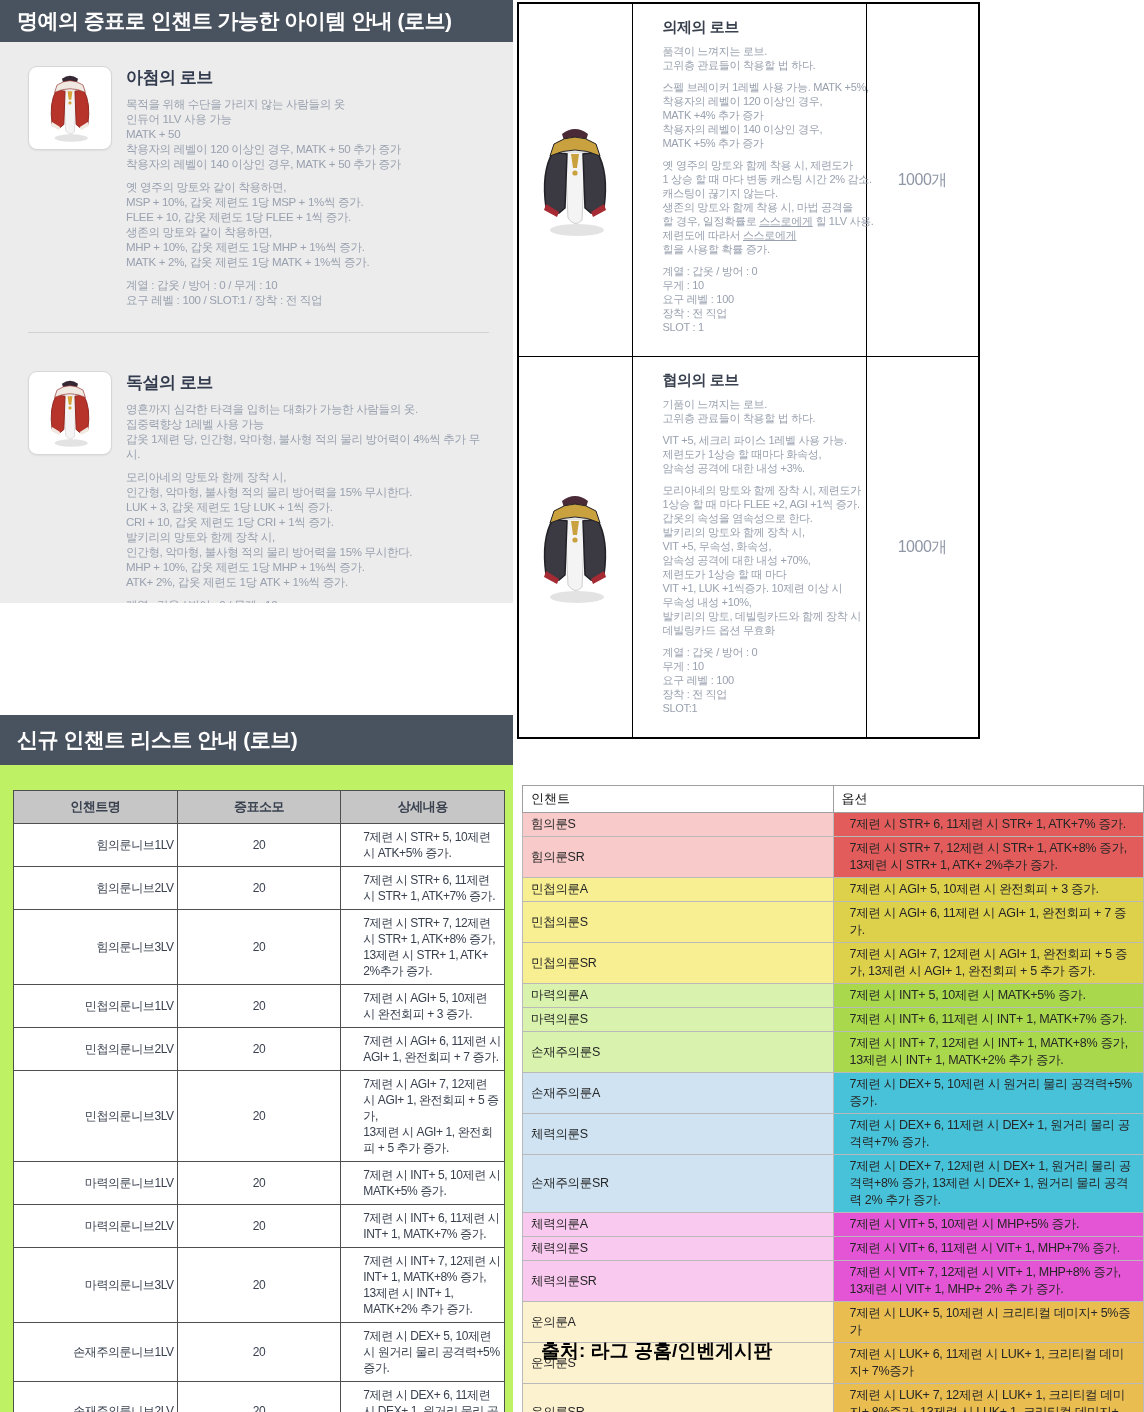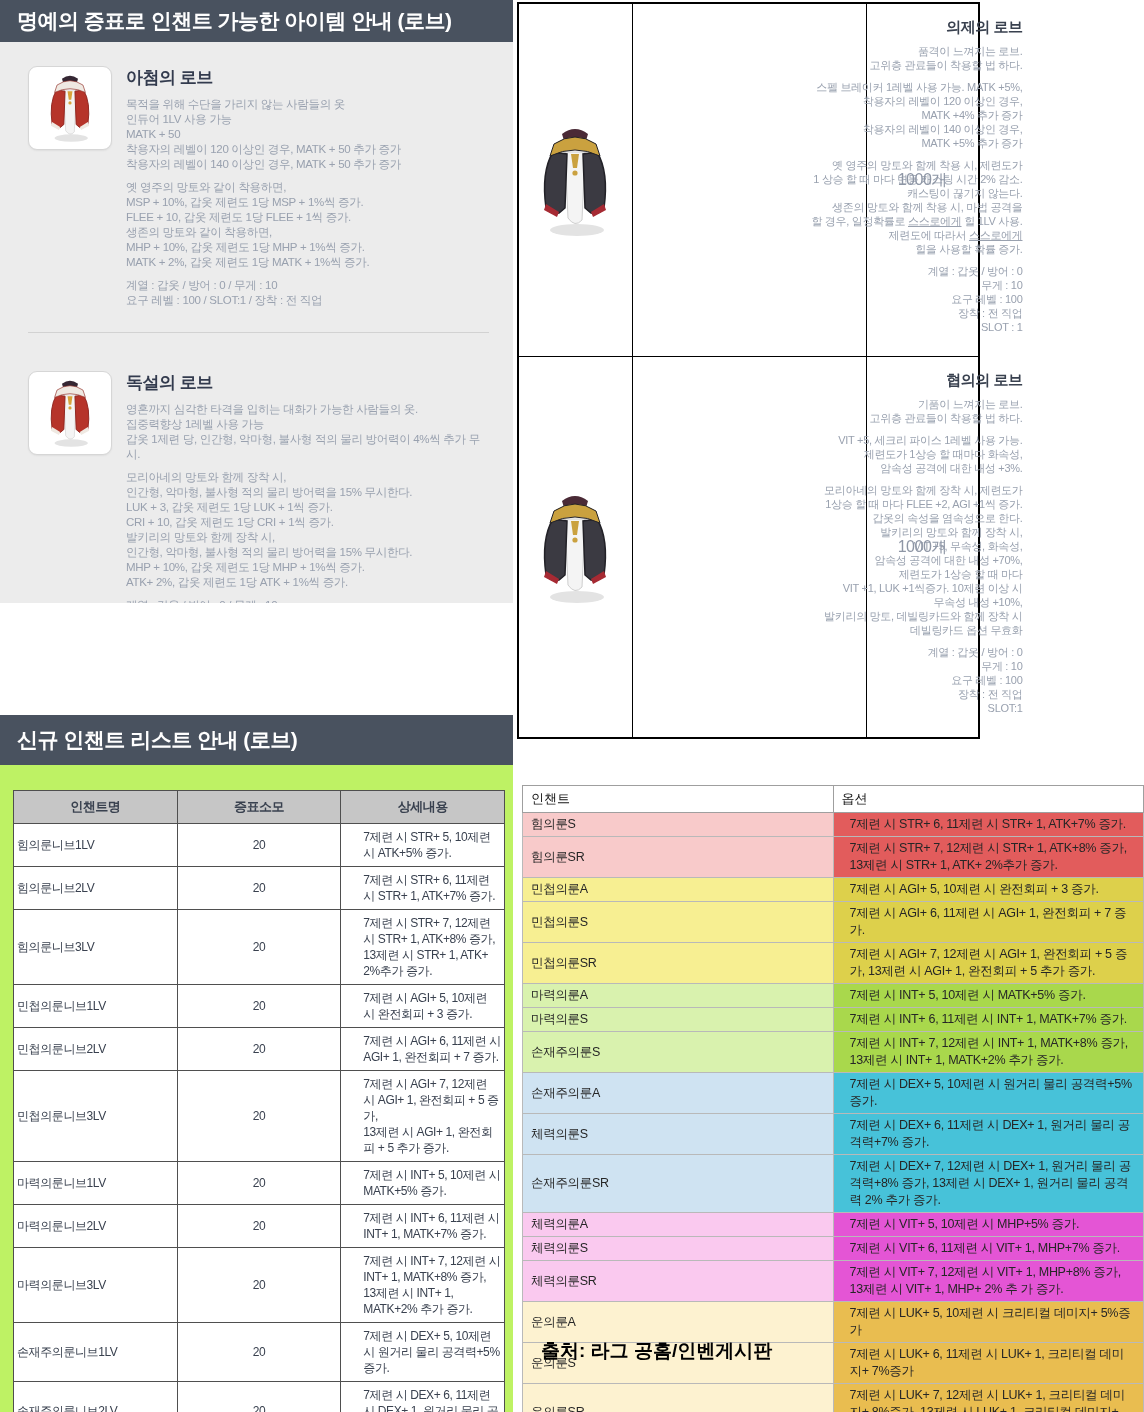--- a/index.html
+++ b/index.html
@@ -22,40 +22,40 @@
   .robe-info{margin-left:14px;width:360px;}
   .robe-title{font-size:17px;font-weight:bold;color:#333b4e;margin:0 0 8px 0;letter-spacing:-0.5px;}
   .desc-group{margin-bottom:8px;}
   .line{font-size:11.5px;line-height:15px;color:#99a1af;letter-spacing:-0.3px;}
   .line u{text-decoration:underline;}
   .item-divider{border-top:1px solid #d2d2d2;margin:16px 24px 14px 28px;height:0;}
 
   
   .robe-table{position:absolute;left:517px;top:2px;width:461px;border-collapse:collapse;
       table-layout:fixed;background:#fff;border:2px solid #000;}
-  .robe-table td{border:1px solid #000;vertical-align:middle;box-sizing:border-box;text-align:right;}
+  .robe-table td{border:1px solid #000;vertical-align:middle;box-sizing:border-box;}
   .robe-table .img-cell{width:114px;text-align:center;}
   .robe-table .img-cell svg{width:100px;height:128px;}
   .robe-table .desc-cell{width:234px;padding:14px 6px 14px 16px;}
   .robe-table .desc-cell .robe-title{font-size:15px;margin-bottom:7px;color:#39414f;}
   .robe-table .desc-cell .line{font-size:11px;line-height:14px;}
   .robe-table .count-cell{width:113px;text-align:center;font-size:16px;color:#8e96a5;letter-spacing:-0.5px;}
   .robe-table tr.r1 td{height:338px;}
   .robe-table tr.r2 td{height:378px;}
 
   
   .enchant-panel{position:absolute;left:0;top:715px;width:513px;height:697px;}
   .enchant-panel .panel-header{height:50px;}
   .enchant-body{background:#bef264;height:647px;box-sizing:border-box;padding:25px 15px 0 13px;}
   .enchant-table{border-collapse:collapse;width:492px;background:#ffffff;table-layout:fixed;}
   .enchant-table th{background:#c6c6c6;color:#39414f;font-size:13px;font-weight:bold;
       border:1px solid #4f4f4f;height:30px;letter-spacing:-0.5px;}
   .enchant-table td{border:1px solid #4f4f4f;color:#39414f;font-size:12px;line-height:16px;
       padding:5px 3px;letter-spacing:-0.4px;}
-  .enchant-table .c-name{width:106px;text-align:left;}
+  .enchant-table .c-name{width:106px;text-align:right;}
   .enchant-table .c-cost{width:60px;text-align:center;}
   .enchant-table .c-detail{text-align:left;padding-left:22px;white-space:pre-line;}
 
   
   .option-table{position:absolute;left:522px;top:785px;width:622px;border-collapse:collapse;
       table-layout:fixed;}
   .option-table th{background:#ffffff;color:#101010;font-weight:normal;font-size:13px;text-align:left;
       border:1px solid #9f9f9f;padding:4px 8px;height:17px;}
   .option-table td{border:1px solid #b9b9b9;font-size:12.5px;color:#262626;line-height:17px;
       padding:3px 8px;letter-spacing:-0.3px;}

